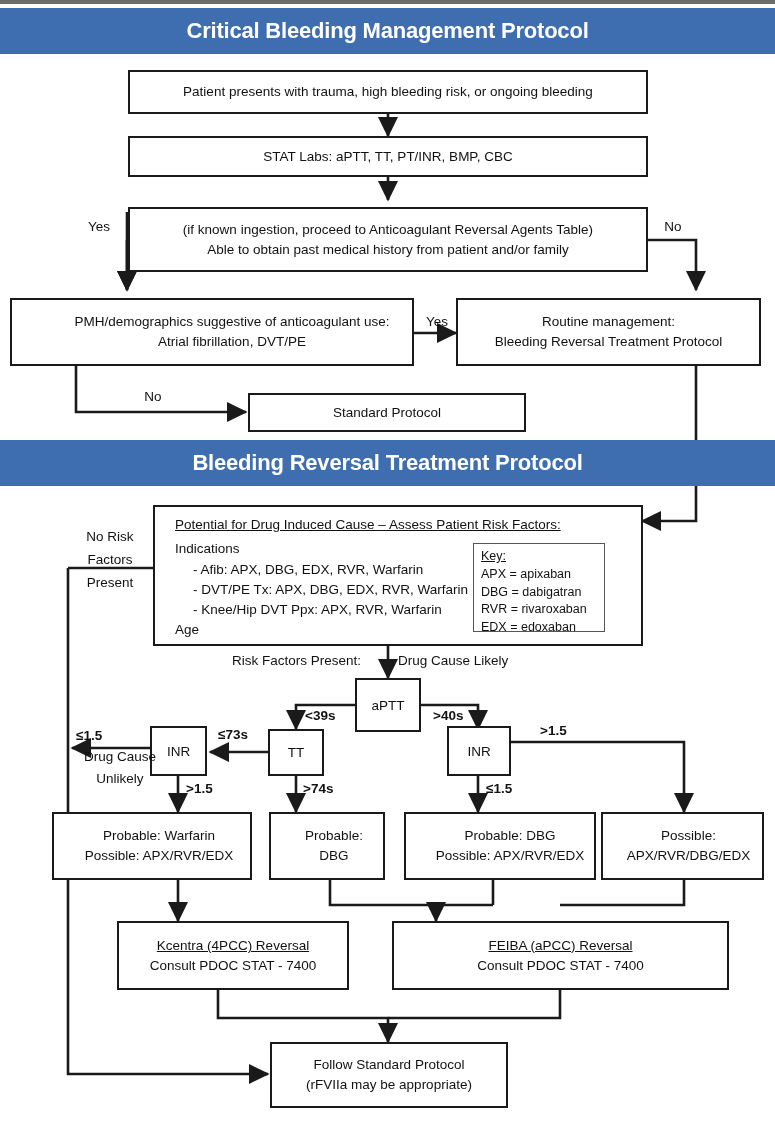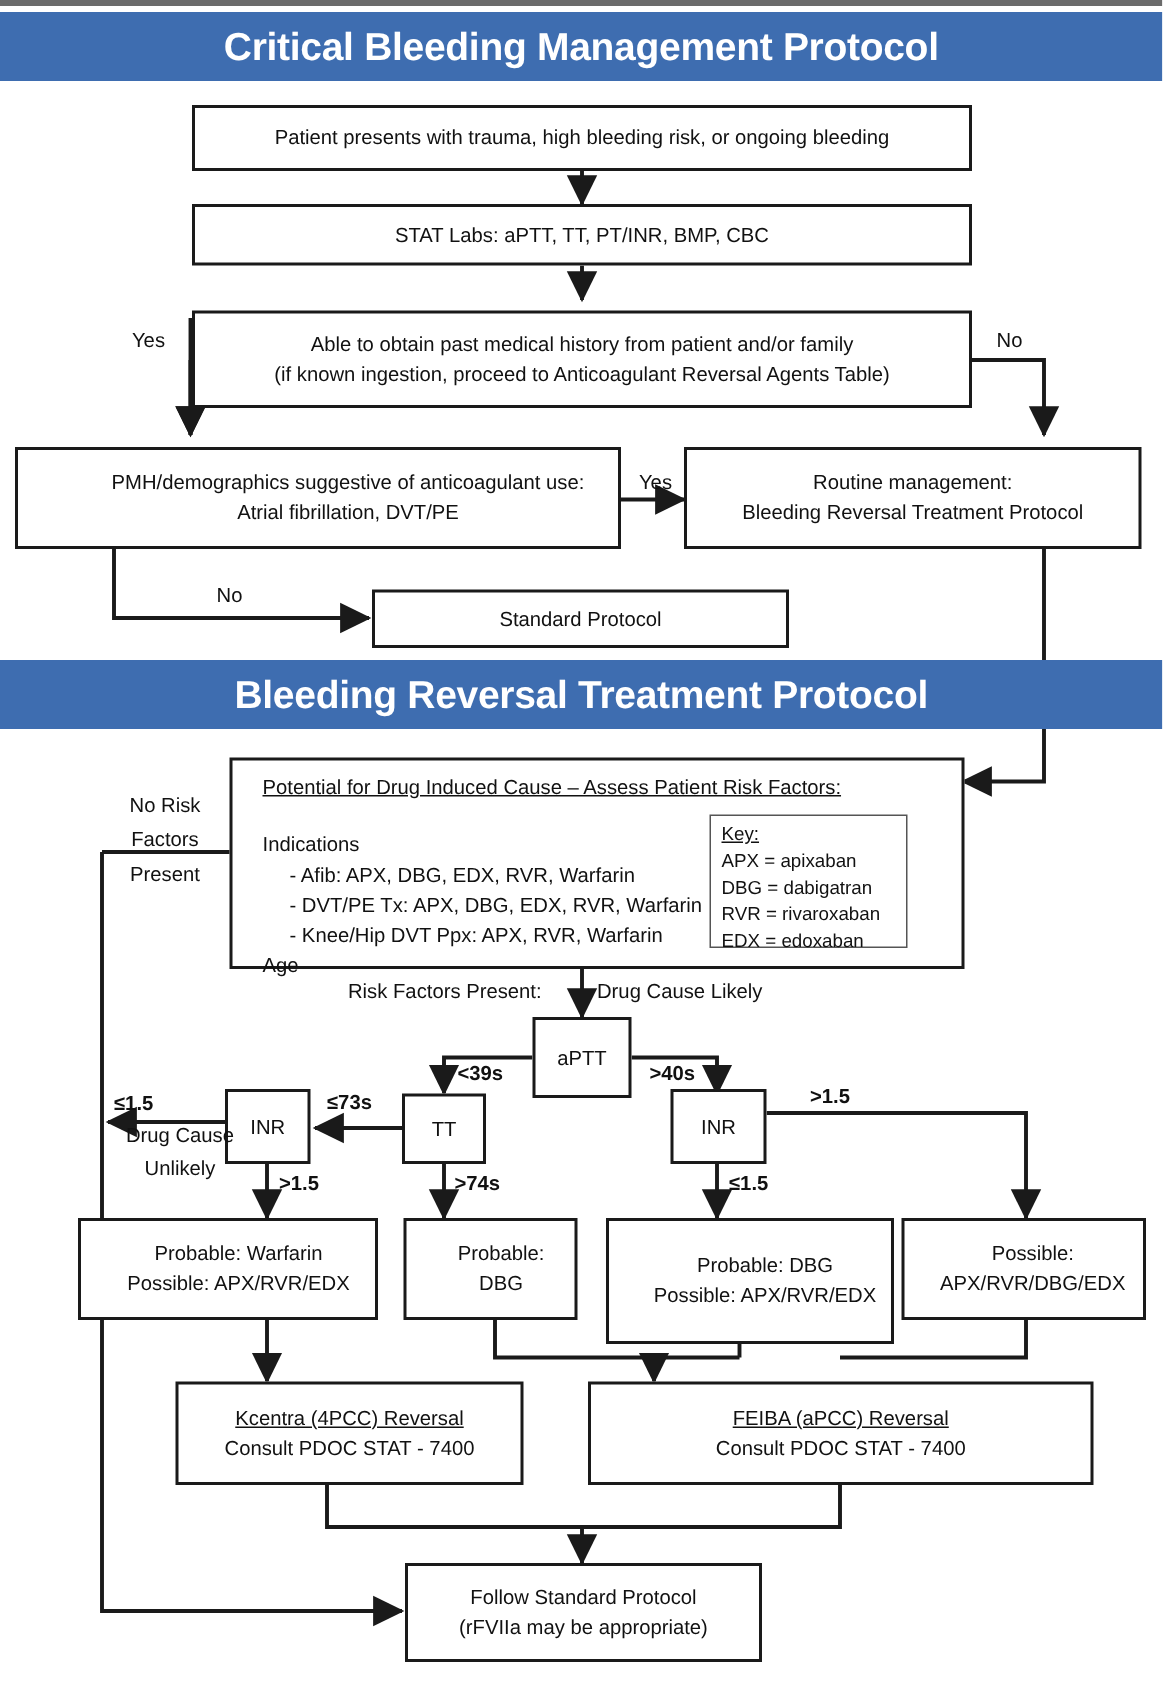--- a/index.html
+++ b/index.html
@@ -1,39 +1,39 @@
 <!DOCTYPE html>
 <html><head>
 <meta charset="utf-8">
 <style>
   html,body{margin:0;padding:0;background:#fff;}
   body{font-family:"Liberation Sans",sans-serif;}
   #page{position:relative;width:775px;height:1125px;background:#fff;overflow:hidden;}
 
   .banner{position:absolute;left:0;width:775px;background:#3E6DB0;color:#fff;
-          font-weight:bold;font-size:26px;letter-spacing:-0.2px;
+          font-weight:bold;font-size:22px;letter-spacing:-0.2px;
           display:flex;align-items:center;justify-content:center;}
   .topline{position:absolute;left:0;width:775px;height:4px;background:#6b6b6b;top:0;}
 
   .box{position:absolute;box-sizing:border-box;background:#fff;
        border:2px solid #1a1a1a;display:flex;flex-direction:column;
        align-items:center;justify-content:center;
        font-size:13.5px;color:#111;line-height:1.45;text-align:center;}
   .box.left{align-items:center;text-align:left;}
   .node{position:absolute;box-sizing:border-box;background:#fff;border:2px solid #1a1a1a;
         display:flex;align-items:center;justify-content:center;font-size:13.5px;color:#111;}
 
   .lbl{position:absolute;font-size:13.5px;color:#111;line-height:1.35;
        text-align:center;white-space:nowrap;}
   .lbl.bold{font-weight:bold;}
 
   .riskbox{position:absolute;box-sizing:border-box;background:#fff;border:2px solid #1a1a1a;
            font-size:13.5px;color:#111;line-height:1.5;}
   .riskbox .hdr{text-decoration:underline;font-weight:normal;}
-  .riskbox .ind{margin-top:18px;}
+  .riskbox .ind{margin-top:4px;}
   .riskbox .bullet{margin-left:18px;}
   .keybox{position:absolute;box-sizing:border-box;background:#fff;border:1.5px solid #555;
           font-size:12.5px;line-height:1.42;padding:4px 7px;color:#111;}
   .keybox .kt{text-decoration:underline;}
   .u{text-decoration:underline;}
   svg.wires{position:absolute;left:0;top:0;width:775px;height:1125px;pointer-events:none;}
 </style>
 </head>
 <body>
 
@@ -131,22 +131,22 @@
 
   <div class="box" style="left:128px;top:136px;width:520px;height:41px;">
     <span>STAT Labs: aPTT, TT, PT/INR, BMP, CBC</span>
   </div>
 
   <div class="box" style="left:128px;top:70px;width:520px;height:44px;">
     <span>Patient presents with trauma, high bleeding risk, or ongoing bleeding</span>
   </div>
 
   <div class="box" style="left:128px;top:207px;width:520px;height:65px;">
+    <span>(if known ingestion, proceed to Anticoagulant Reversal Agents Table)</span>
     <span>Able to obtain past medical history from patient and/or family</span>
-    <span>(if known ingestion, proceed to Anticoagulant Reversal Agents Table)</span>
   </div>
 
   <div class="lbl" style="left:79px;top:218px;width:40px;">Yes</div>
   <div class="lbl" style="left:656px;top:218px;width:34px;">No</div>
 
   <div class="box" style="left:10px;top:298px;width:404px;height:68px;padding-left:40px;">
     <span>PMH/demographics suggestive of anticoagulant use:</span>
     <span>Atrial fibrillation, DVT/PE</span>
   </div>
 
@@ -214,21 +214,21 @@
   <div class="box left" style="left:52px;top:812px;width:200px;height:68px;padding-left:14px;">
     <span>Probable: Warfarin</span>
     <span>Possible: APX/RVR/EDX</span>
   </div>
 
   <div class="box left" style="left:269px;top:812px;width:116px;height:68px;padding-left:14px;">
     <span>Probable:</span>
     <span>DBG</span>
   </div>
 
-  <div class="box left" style="left:404px;top:812px;width:192px;height:84px;padding-left:20px;">
+  <div class="box left" style="left:404px;top:812px;width:192px;height:68px;padding-left:20px;">
     <span>Probable: DBG</span>
     <span>Possible: APX/RVR/EDX</span>
   </div>
 
   <div class="box left" style="left:601px;top:812px;width:163px;height:68px;padding-left:12px;">
     <span>Possible:</span>
     <span>APX/RVR/DBG/EDX</span>
   </div>
 
   <div class="box" style="left:117px;top:921px;width:232px;height:69px;">

